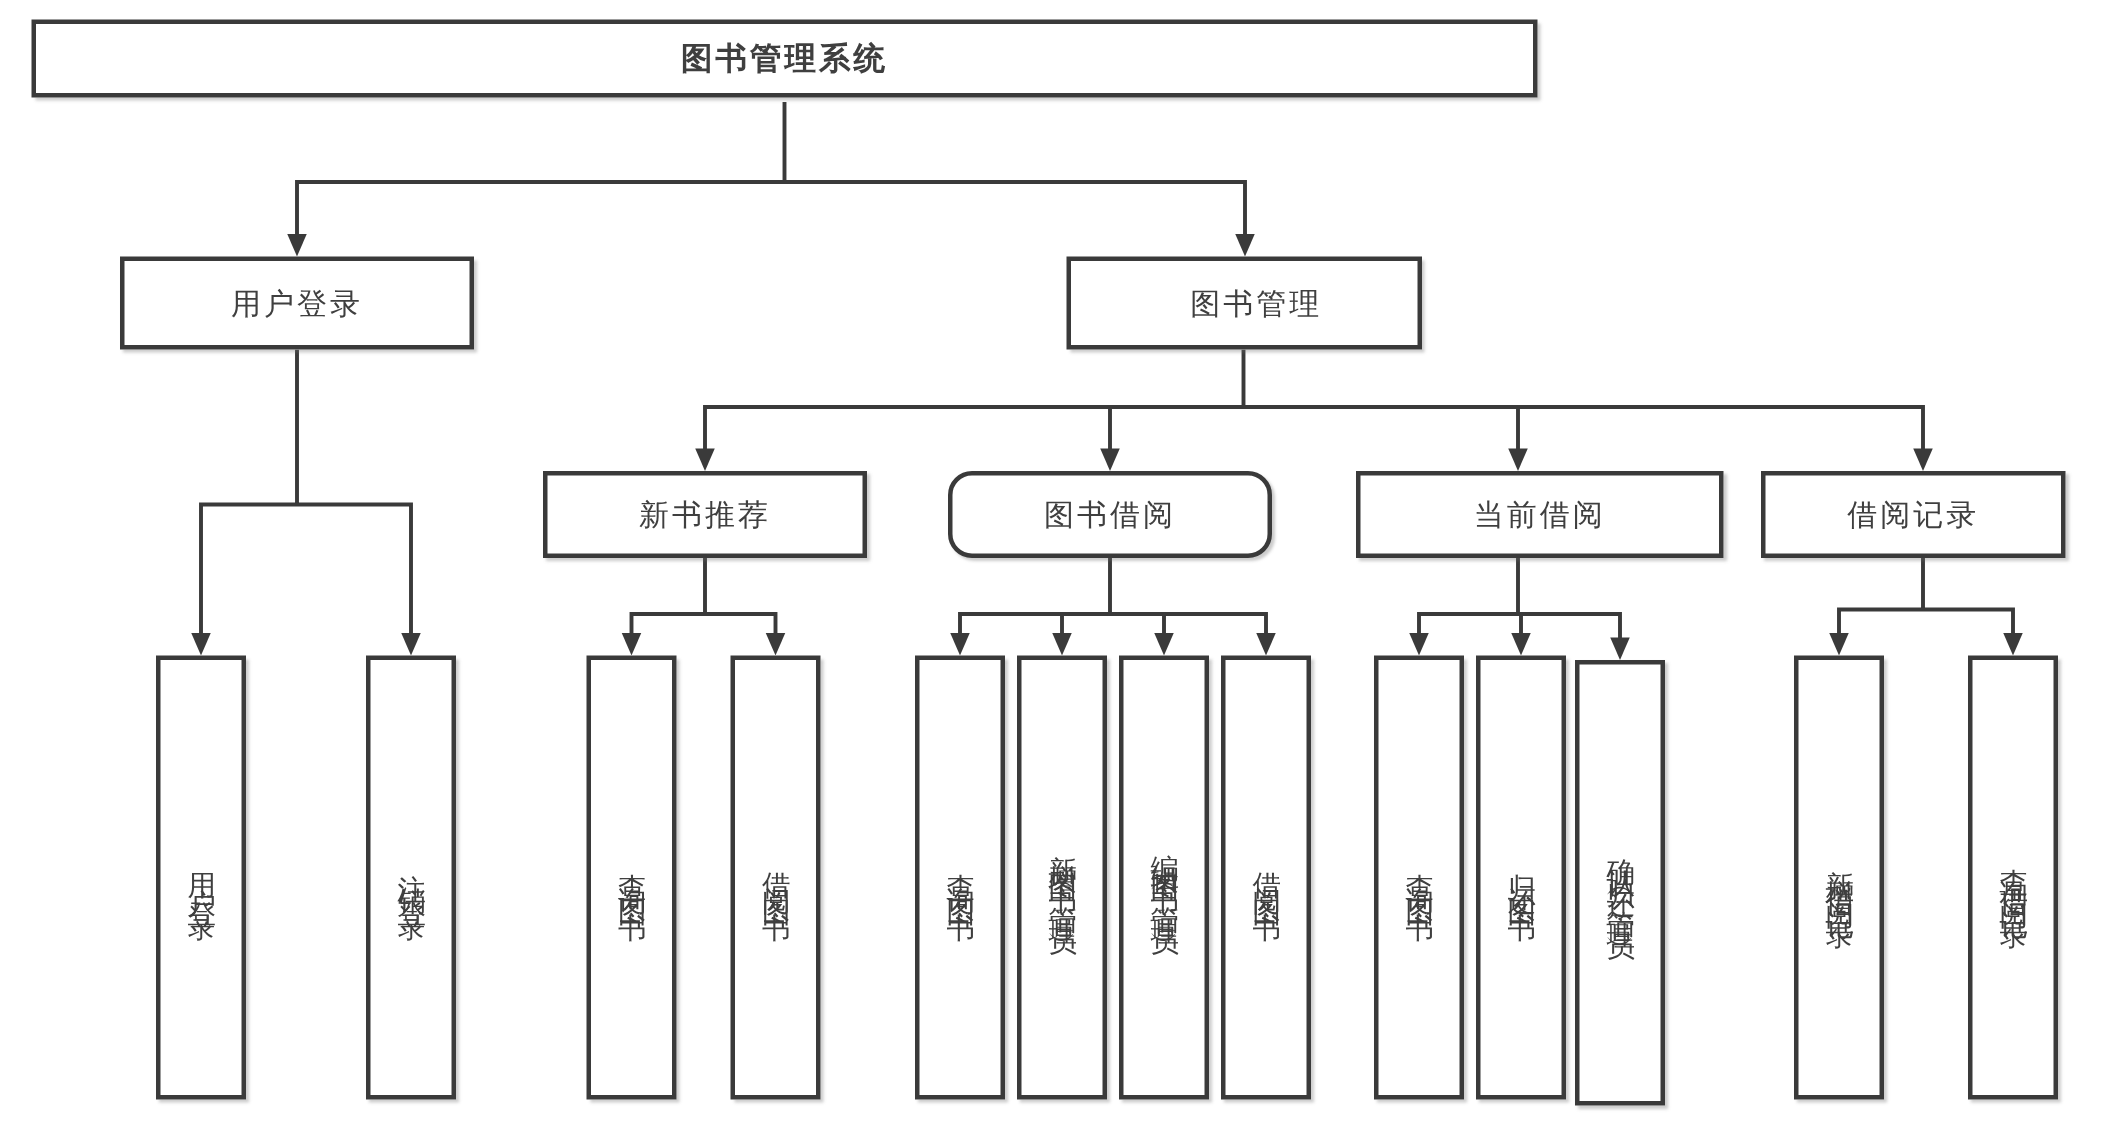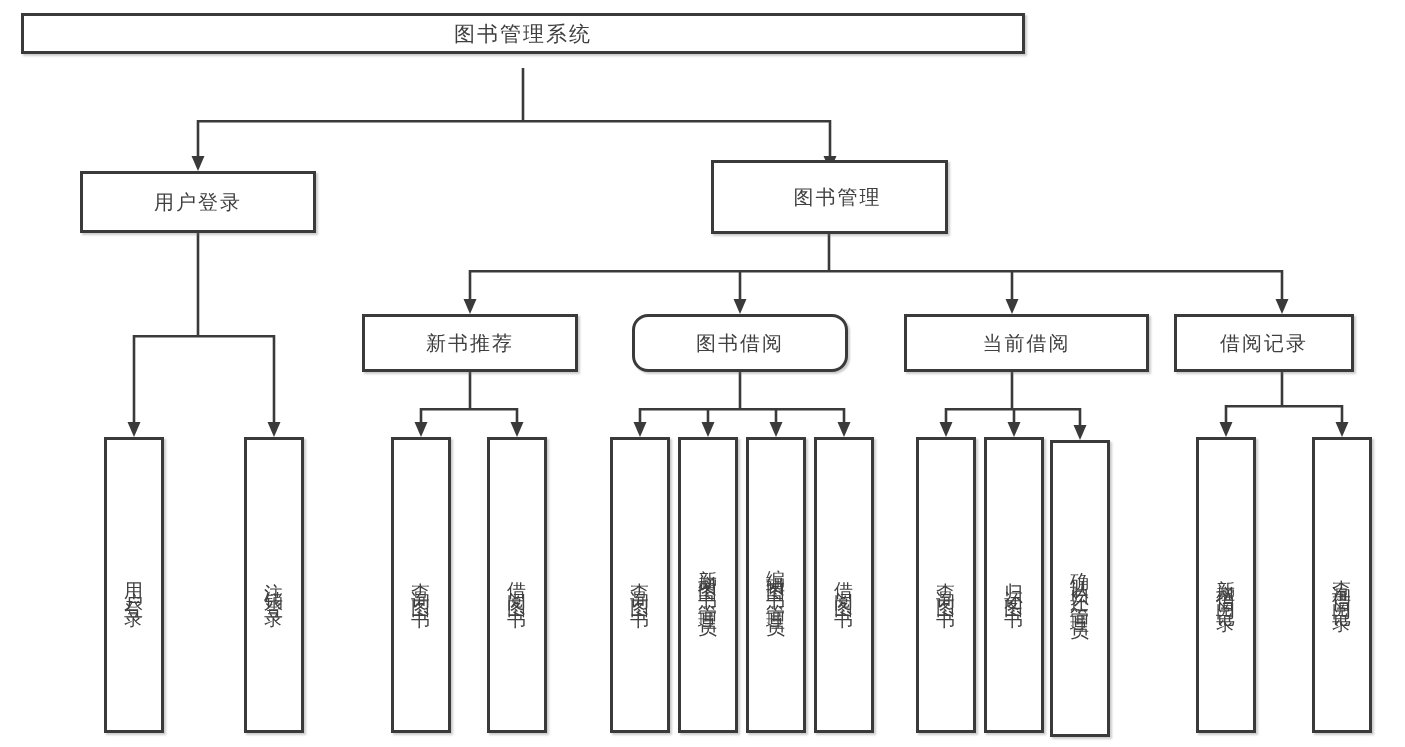--- a/index.html
+++ b/index.html
@@ -95,41 +95,41 @@
       <polygon points="769.5,422 782.5,422 776,437"></polygon>
       <polygon points="837.5,422 850.5,422 844,437"></polygon>
       <polygon points="939.5,422 952.5,422 946,437"></polygon>
       <polygon points="1007.5,422 1020.5,422 1014,437"></polygon>
       <polygon points="1073.5,425 1086.5,425 1080,440"></polygon>
       <polygon points="1219.5,422 1232.5,422 1226,437"></polygon>
       <polygon points="1335.5,422 1348.5,422 1342,437"></polygon>
     </g>
   </svg>
 
-  <div class="box hbox root" style="left:21px; top:13px; width:1004px; height:41px;">
+  <div class="box hbox root" style="left:21px; top:13px; width:1004px; height:52px;font-weight:bold;">
     <span class="lbl">图书管理系统</span>
   </div>
 
   <div class="box hbox" style="left:80px; top:171px; width:236px; height:62px;">
     <span class="lbl">用户登录</span>
   </div>
-  <div class="box hbox" style="left:711px; top:160px; width:237px; height:74px;padding-left:16px;">
+  <div class="box hbox" style="left:711px; top:171px; width:237px; height:62px;padding-left:16px;">
     <span class="lbl">图书管理</span>
   </div>
 
   <div class="box hbox" style="left:362px; top:314px; width:216px; height:58px;">
     <span class="lbl">新书推荐</span>
   </div>
   <div class="box hbox" style="left:632px; top:314px; width:216px; height:58px;border-radius:16px;">
     <span class="lbl">图书借阅</span>
   </div>
   <div class="box hbox" style="left:904px; top:314px; width:245px; height:58px;">
     <span class="lbl">当前借阅</span>
   </div>
-  <div class="box hbox" style="left:1174px; top:314px; width:180px; height:58px;">
+  <div class="box hbox" style="left:1174px; top:314px; width:203px; height:58px;">
     <span class="lbl">借阅记录</span>
   </div>
 
   <div class="box vbox" style="left:104px; top:437px; width:60px; height:296px;">
     <span class="lbl">用户登录</span>
   </div>
   <div class="box vbox" style="left:244px; top:437px; width:60px; height:296px;">
     <span class="lbl">注销登录</span>
   </div>
 

